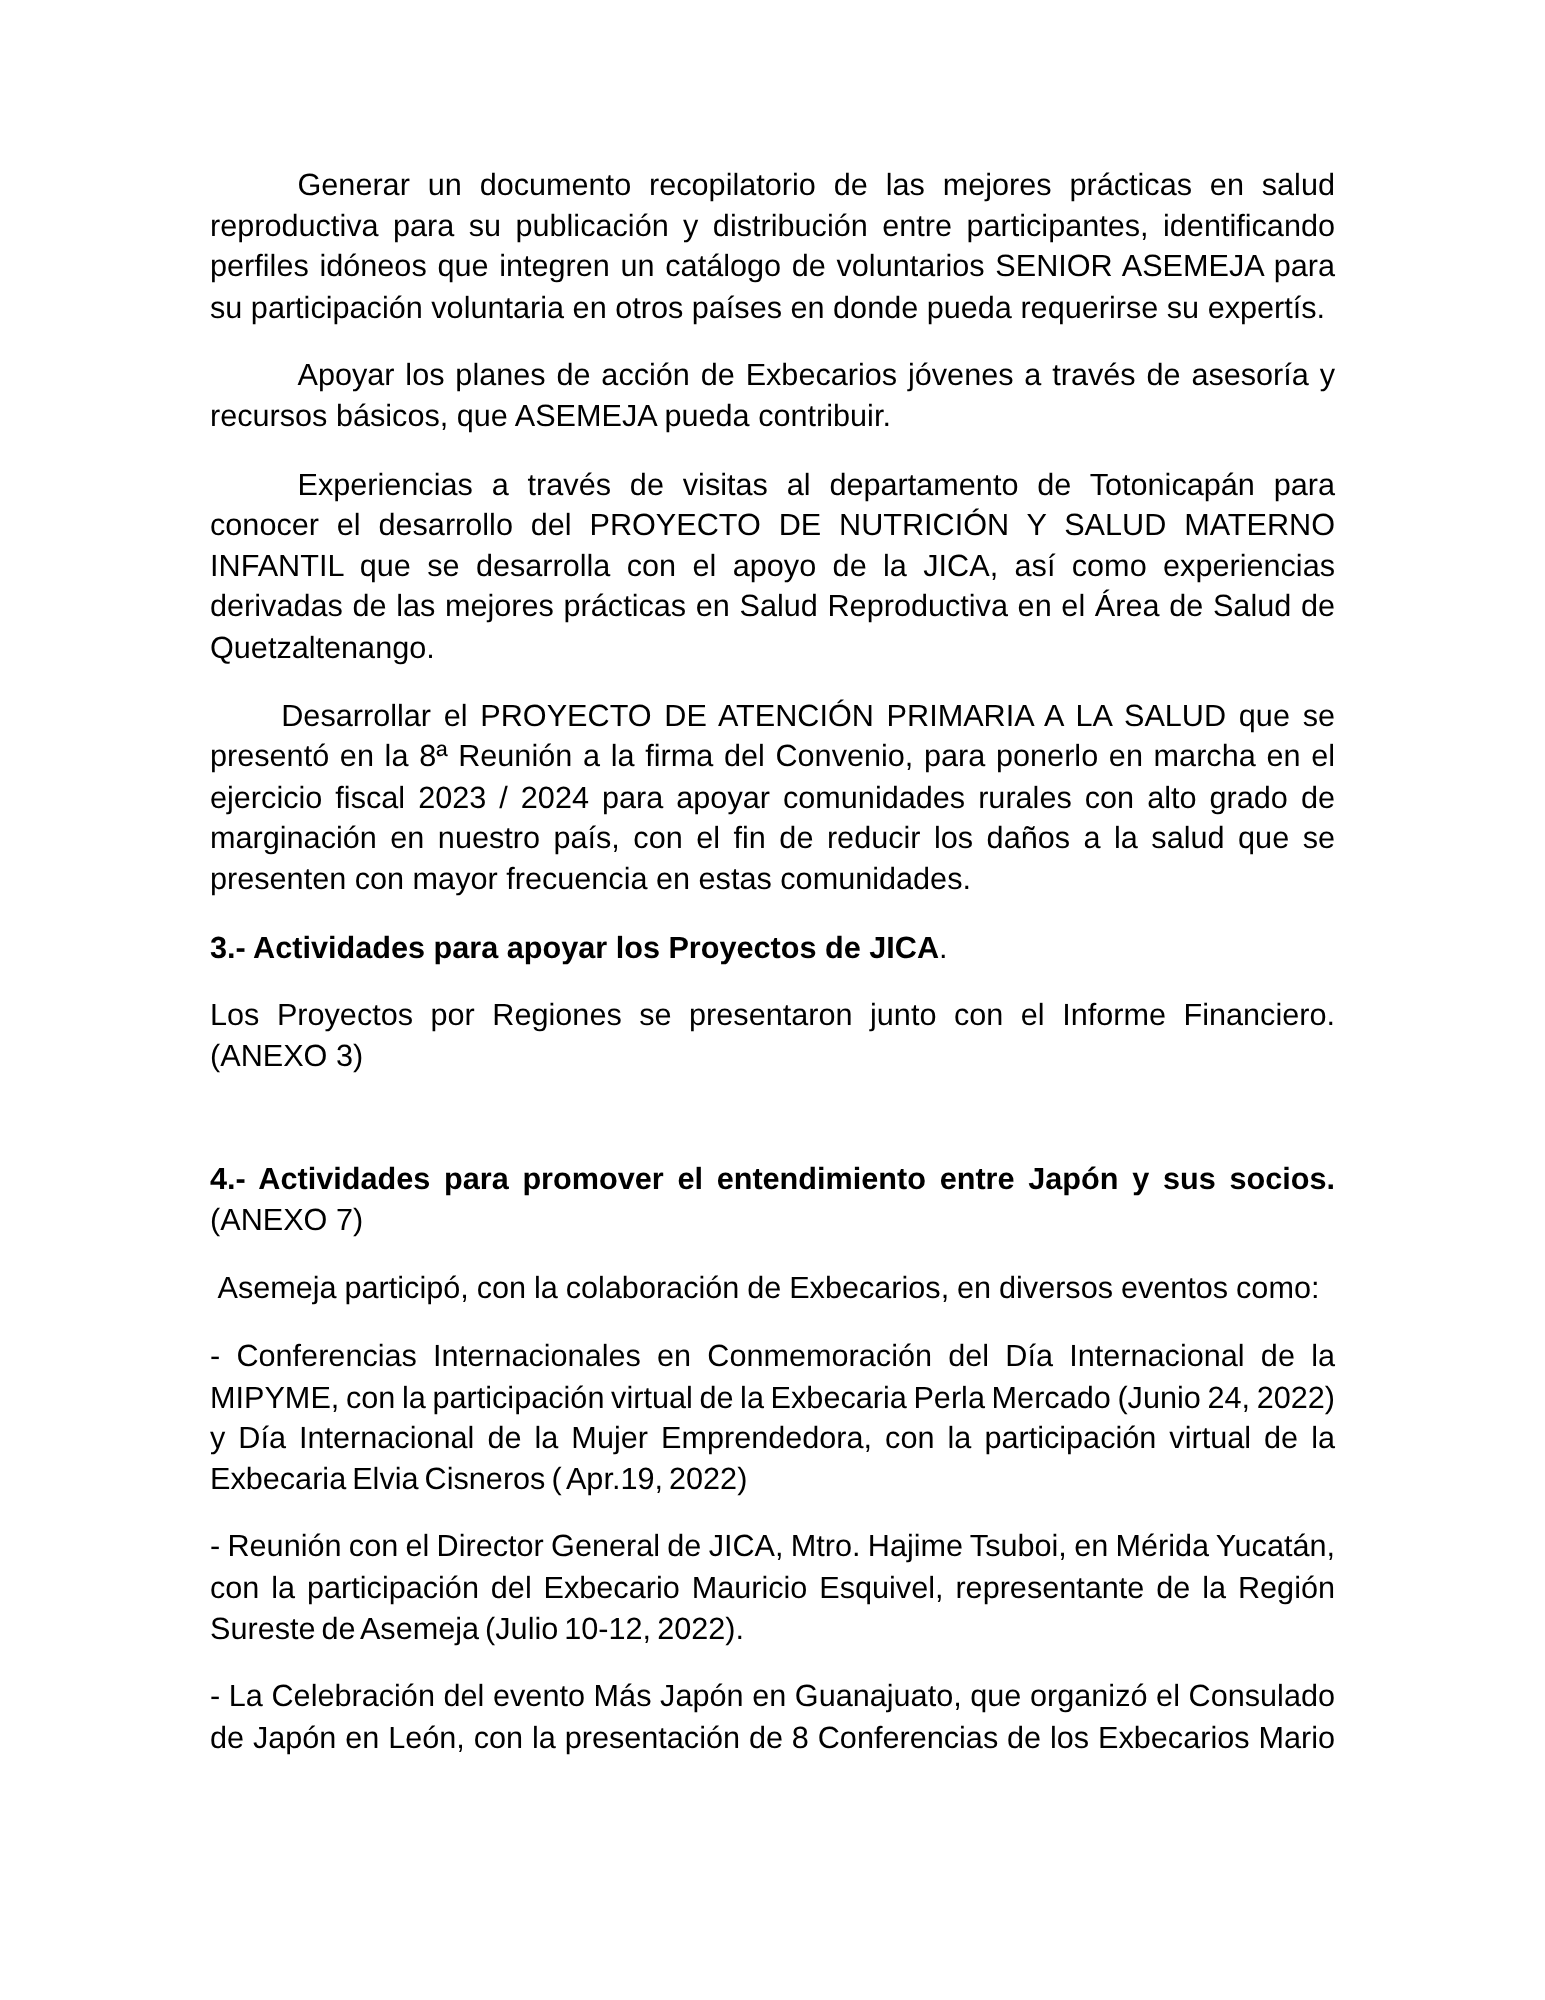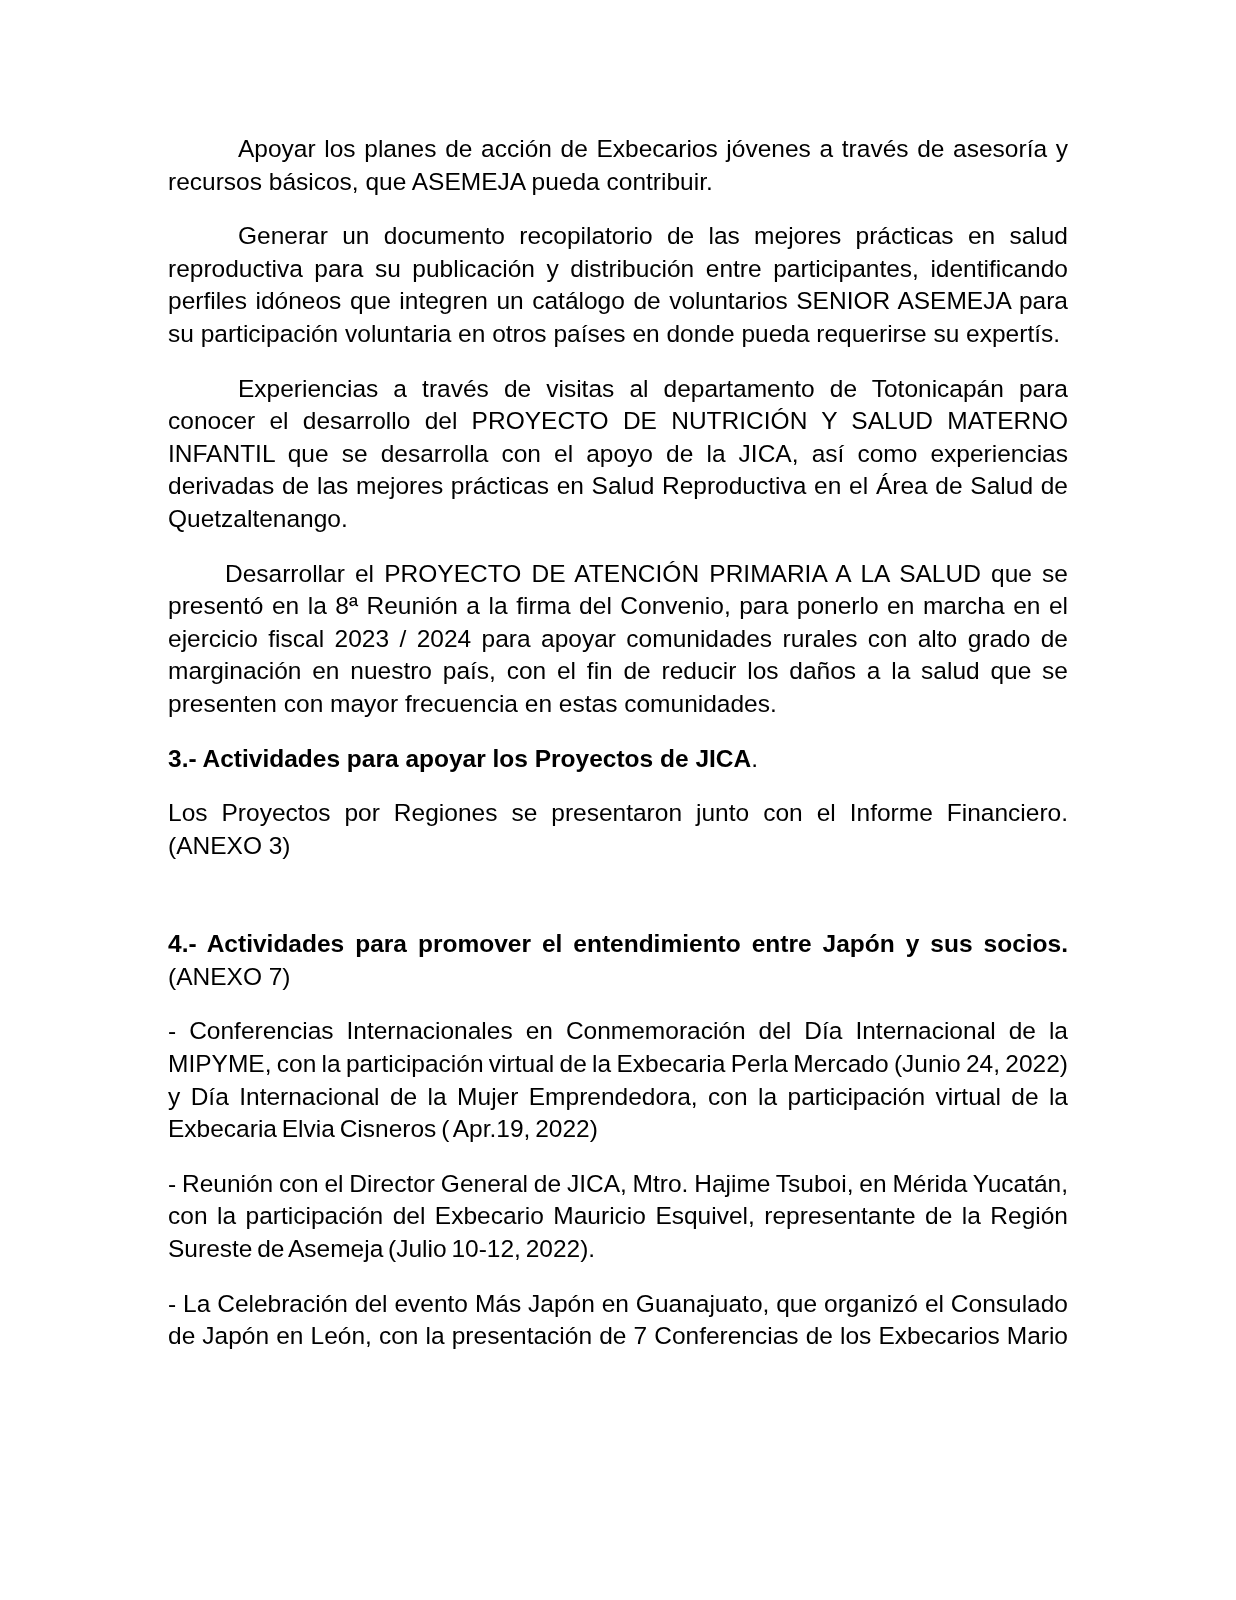--- a/index.html
+++ b/index.html
@@ -36,38 +36,39 @@
   .intro { padding-left: 6px; word-spacing: -0.5px; }
   .tight { word-spacing: -2px; }
   .last-bullet { word-spacing: -1px; text-align-last: justify; }
 </style>
 </head>
 <body>
 
 <div class="page">
   <div class="content">
 
+    <p class="indent">Generar un documento recopilatorio de las mejores prácticas en salud reproductiva para su publicación y distribución entre participantes, identificando perfiles idóneos que integren un catálogo de voluntarios SENIOR ASEMEJA para su participación voluntaria en otros países en donde pueda requerirse su expertís.</p>
+
     <p class="indent">Apoyar los planes de acción de Exbecarios jóvenes a través de asesoría y recursos básicos, que ASEMEJA pueda contribuir.</p>
-
-    <p class="indent">Generar un documento recopilatorio de las mejores prácticas en salud reproductiva para su publicación y distribución entre participantes, identificando perfiles idóneos que integren un catálogo de voluntarios SENIOR ASEMEJA para su participación voluntaria en otros países en donde pueda requerirse su expertís.</p>
 
     <p class="indent">Experiencias a través de visitas al departamento de Totonicapán para conocer el desarrollo del PROYECTO DE NUTRICIÓN Y SALUD MATERNO INFANTIL que se desarrolla con el apoyo de la JICA, así como experiencias derivadas de las mejores prácticas en Salud Reproductiva en el Área de Salud de Quetzaltenango.</p>
 
     <p class="indent-sm">Desarrollar el PROYECTO DE ATENCIÓN PRIMARIA A LA SALUD que se presentó en la 8ª Reunión a la firma del Convenio, para ponerlo en marcha en el ejercicio fiscal 2023 / 2024 para apoyar comunidades rurales con alto grado de marginación en nuestro país, con el fin de reducir los daños a la salud que se presenten con mayor frecuencia en estas comunidades.</p>
 
     <p class="heading3"><span class="bold">3.- Actividades para apoyar los Proyectos de JICA</span><span>.</span></p>
 
     <p>Los Proyectos por Regiones se presentaron junto con el Informe Financiero. (ANEXO 3)</p>
 
     <div class="heading4">
       <div class="bold-line">4.- Actividades para promover el entendimiento entre Japón y sus socios.</div>
       <p>(ANEXO 7)</p>
     </div>
 
+    <p class="intro">Asemeja participó, con la colaboración de Exbecarios, en diversos eventos como:</p>
 
     <p class="tight">- Conferencias Internacionales en Conmemoración del Día Internacional de la MIPYME, con la participación virtual de la Exbecaria Perla Mercado (Junio 24, 2022) y Día Internacional de la Mujer Emprendedora, con la participación virtual de la Exbecaria Elvia Cisneros ( Apr.19, 2022)</p>
 
     <p class="tight">- Reunión con el Director General de JICA, Mtro. Hajime Tsuboi, en Mérida Yucatán, con la participación del Exbecario Mauricio Esquivel, representante de la Región Sureste de Asemeja (Julio 10-12, 2022).</p>
 
-    <p class="last-bullet">- La Celebración del evento Más Japón en Guanajuato, que organizó el Consulado de Japón en León, con la presentación de 7 Conferencias de los Exbecarios Mario</p>
+    <p class="last-bullet">- La Celebración del evento Más Japón en Guanajuato, que organizó el Consulado de Japón en León, con la presentación de 8 Conferencias de los Exbecarios Mario</p>
 
   </div>
 </div>
 
 </body></html>

